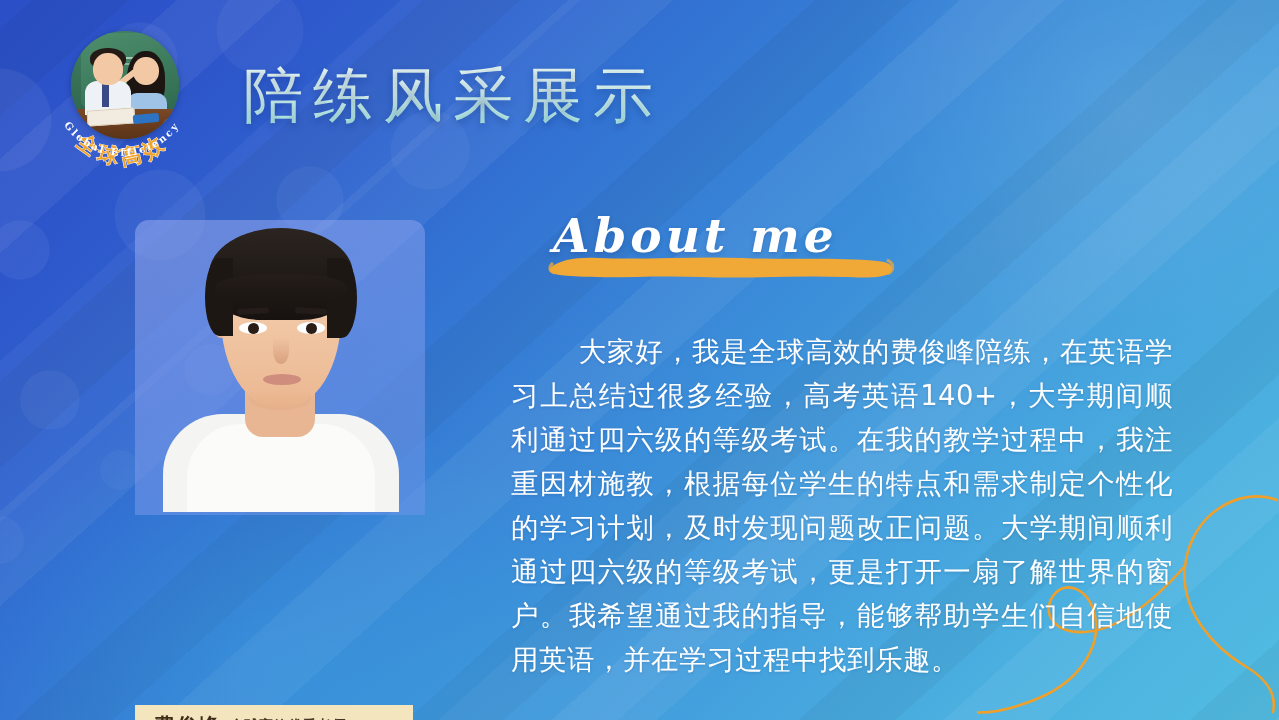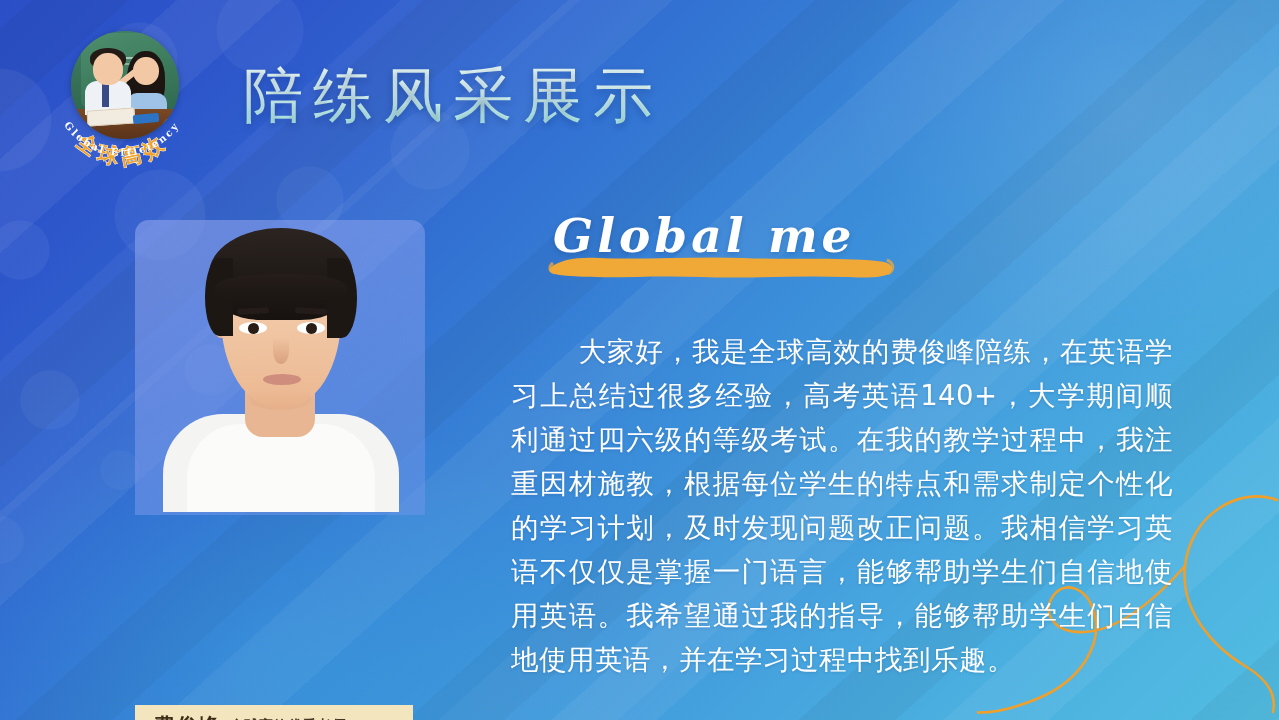--- a/index.html
+++ b/index.html
@@ -298,18 +298,18 @@
   </div>
 
   <div class="about-wrap">
     <svg class="brush" viewBox="0 0 348 26" preserveAspectRatio="none">
       <path d="M3 14 C 14 5, 30 3, 52 4 C 96 6, 150 2, 196 4 C 240 6, 290 3, 330 7
                C 344 8, 347 13, 344 18 C 340 24, 320 24, 296 23 C 250 21, 200 25, 154 23
                C 108 21, 58 25, 24 22 C 8 21, 0 19, 3 14 Z" fill="#f0a836"></path>
       <path d="M6 9 C 2 12, 1 17, 8 19" stroke="#f0a836" stroke-width="3" fill="none" opacity="0.75"></path>
       <path d="M340 6 C 347 9, 348 16, 341 20" stroke="#f0a836" stroke-width="3" fill="none" opacity="0.75"></path>
     </svg>
-    <div class="about-text">Global me</div>
+    <div class="about-text">About me</div>
   </div>
 
-  <div class="body-text"><span class="indent"></span><span>大家好，我是全球高效的费俊峰陪练，在英语学习上总结过很多经验，高考英语140+，大学期间顺利通过四六级的等级考试。在我的教学过程中，我注重因材施教，根据每位学生的特点和需求制定个性化的学习计划，及时发现问题改正问题。我相信学习英语不仅仅是掌握一门语言，能够帮助学生们自信地使用英语。我希望通过我的指导，能够帮助学生们自信地使用英语，并在学习过程中找到乐趣。</span></div>
+  <div class="body-text"><span class="indent"></span><span>大家好，我是全球高效的费俊峰陪练，在英语学习上总结过很多经验，高考英语140+，大学期间顺利通过四六级的等级考试。在我的教学过程中，我注重因材施教，根据每位学生的特点和需求制定个性化的学习计划，及时发现问题改正问题。大学期间顺利通过四六级的等级考试，更是打开一扇了解世界的窗户。我希望通过我的指导，能够帮助学生们自信地使用英语，并在学习过程中找到乐趣。</span></div>
 
 </div>
 
 </body></html>

